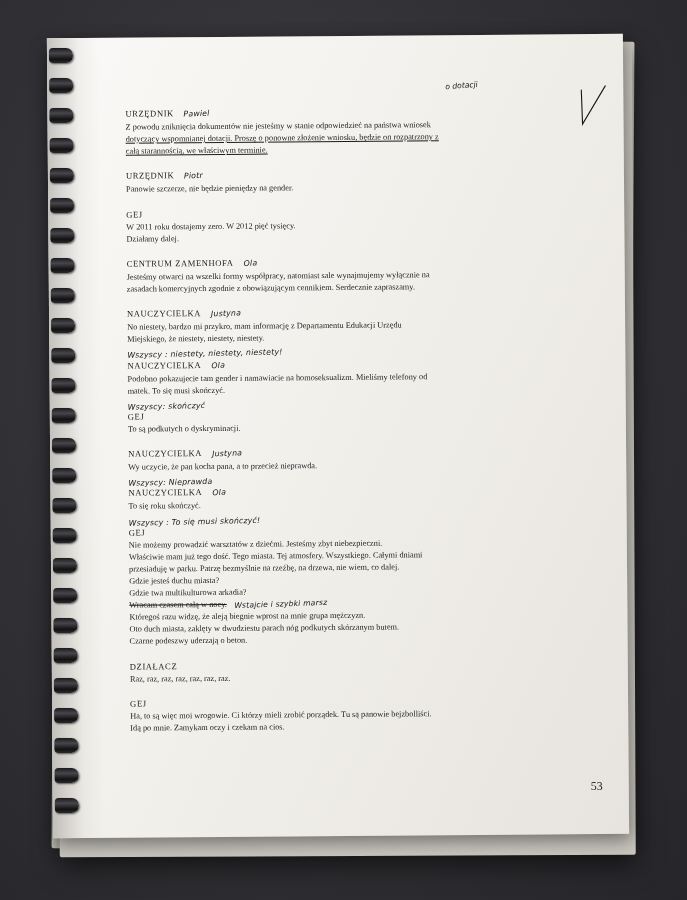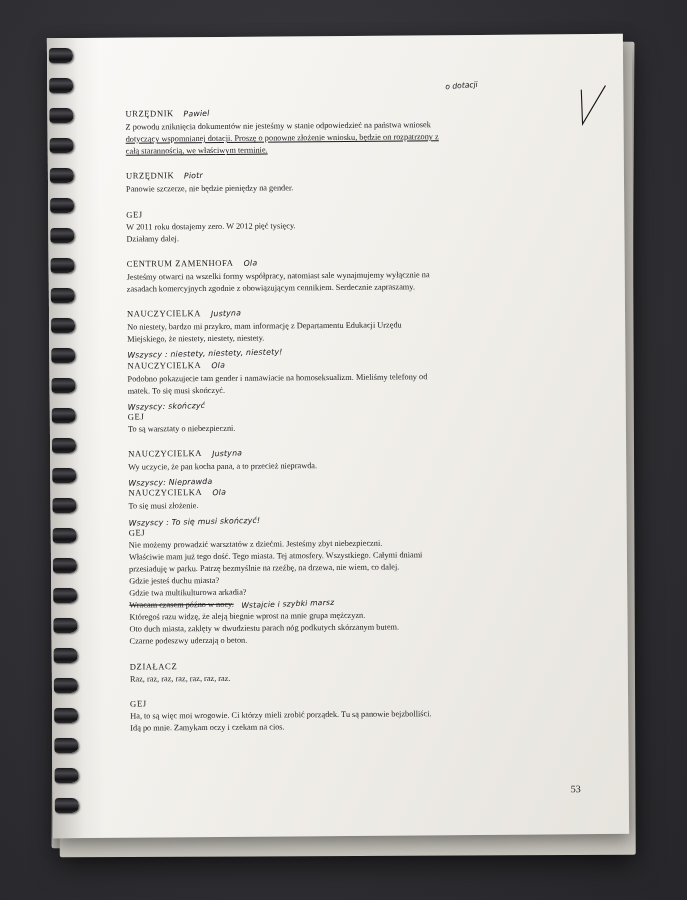--- a/index.html
+++ b/index.html
@@ -134,23 +134,23 @@
   }
   #check {
     position: absolute;
     right: 14px;
     top: 50px;
     width: 30px;
     height: 46px;
   }
   #pagenum {
     position: absolute;
-    right: 48px;
+    right: 26px;
     bottom: 40px;
-    font-size: 10px;
+    font-size: 12px;
     color: #1d1d1f;
   }
   .ins {
     position: absolute;
     font-family: "DejaVu Sans", sans-serif;
     font-style: italic;
     font-size: 7.6px;
     color: #17171b;
   }
 </style>
@@ -184,37 +184,37 @@
     <div class="para"><span>No niestety, bardzo mi przykro, mam informację z Departamentu Edukacji Urzędu
 Miejskiego, że niestety, niestety, niestety.</span></div>
     <div class="hand-line">Wszyscy : niestety, niestety, niestety!</div>
 
     <div class="speaker" style="margin-top:0"><span>NAUCZYCIELKA</span><span class="hand hand-name">Ola</span></div>
     <div class="para"><span>Podobno pokazujecie tam gender i namawiacie na homoseksualizm. Mieliśmy telefony od
 matek. To się musi skończyć.</span></div>
     <div class="hand-line">Wszyscy: skończyć</div>
 
     <div class="speaker" style="margin-top:0"><span>GEJ</span></div>
-    <div class="para"><span>To są warsztaty o niebezpieczni.</span></div>
+    <div class="para"><span>To są podkutych o dyskryminacji.</span></div>
 
     <div class="speaker"><span>NAUCZYCIELKA</span><span class="hand hand-name">Justyna</span></div>
     <div class="para"><span>Wy uczycie, że pan kocha pana, a to przecież nieprawda.</span></div>
     <div class="hand-line">Wszyscy: Nieprawda</div>
 
     <div class="speaker" style="margin-top:0"><span>NAUCZYCIELKA</span><span class="hand hand-name">Ola</span></div>
-    <div class="para"><span>To się musi złożenie.</span></div>
+    <div class="para"><span>To się roku skończyć.</span></div>
     <div class="hand-line">Wszyscy : To się musi skończyć!</div>
 
     <div class="speaker" style="margin-top:0"><span>GEJ</span></div>
     <div class="para"><span>Nie możemy prowadzić warsztatów z dziećmi. Jesteśmy zbyt niebezpieczni.
 Właściwie mam już tego dość. Tego miasta. Tej atmosfery. Wszystkiego. Całymi dniami
 przesiaduję w parku. Patrzę bezmyślnie na rzeźbę, na drzewa, nie wiem, co dalej.
 Gdzie jesteś duchu miasta?
 Gdzie twa multikulturowa arkadia?</span></div>
-    <div class="lineblk"><span class="strike">Wracam czasem późno w nocy.</span><span class="hand" style="margin-left:8px">Wstajcie i szybki marsz</span></div>
+    <div class="lineblk"><span class="strike">Wracam czasem całą w nocy.</span><span class="hand" style="margin-left:8px">Wstajcie i szybki marsz</span></div>
     <div class="para"><span>Któregoś razu widzę, że aleją biegnie wprost na mnie grupa mężczyzn.
 Oto duch miasta, zaklęty w dwudziestu parach nóg podkutych skórzanym butem.
 Czarne podeszwy uderzają o beton.</span></div>
 
     <div class="speaker"><span>DZIAŁACZ</span></div>
     <div class="para"><span>Raz, raz, raz, raz, raz, raz, raz.</span></div>
 
     <div class="speaker"><span>GEJ</span></div>
     <div class="para"><span>Ha, to są więc moi wrogowie. Ci którzy mieli zrobić porządek. Tu są panowie bejzbolliści.
 Idą po mnie. Zamykam oczy i czekam na cios.</span></div>

